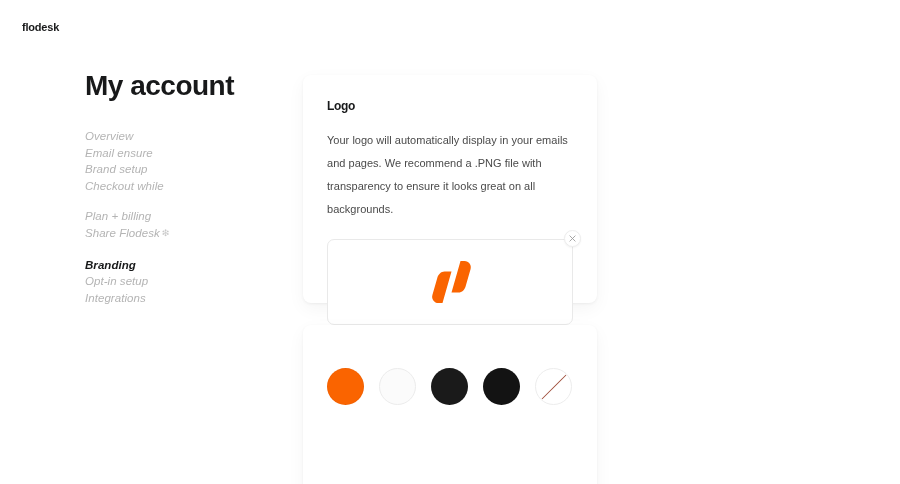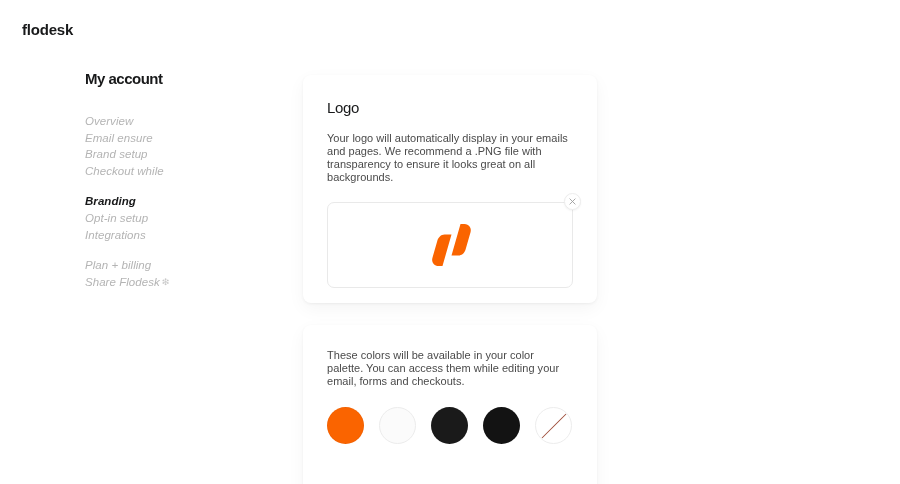--- a/index.html
+++ b/index.html
@@ -15,36 +15,36 @@
     font-family: "Liberation Sans", "DejaVu Sans", sans-serif;
     color: #1a1a1a;
     -webkit-font-smoothing: antialiased;
   }
 
   
   .brandmark {
     position: absolute;
     left: 22px;
     top: 21px;
-    font-size: 15px;
+    font-size: 11px;
     font-weight: 700;
     letter-spacing: -0.2px;
     color: #18191a;
   }
 
   
   .sidebar {
     position: absolute;
     left: 85px;
     top: 70px;
     width: 190px;
   }
 
   .page-title {
-    font-size: 15px;
+    font-size: 28px;
     font-weight: 700;
     letter-spacing: -0.5px;
     color: #18191a;
     margin-bottom: 26px;
   }
 
   .nav-group { margin-bottom: 14px; font-style: italic; }
 
   .nav-item {
     font-size: 11.5px;
@@ -77,30 +77,30 @@
     box-shadow: 0 1px 3px rgba(0,0,0,0.055),
                 0 6px 18px rgba(0,0,0,0.045);
   }
 
   #card-logo  { top: 75px;  height: 228px; }
   #card-brand { top: 325px; height: 220px; }
 
   .card-inner { padding: 24px 24px 0 24px; }
 
   .card-title {
-    font-size: 15px;
-    font-weight: 400;
+    font-size: 12px;
+    font-weight: 700;
     letter-spacing: -0.35px;
     color: #18191a;
     margin-bottom: 16px;
   }
 
   .card-desc {
     font-size: 11px;
-    line-height: 13px;
+    line-height: 23px;
     color: #4a4a4a;
     letter-spacing: 0.02px;
     max-width: 252px;
   }
 
   
   .dropzone-wrap {
     position: relative;
     margin-top: 18px;
   }
@@ -185,27 +185,27 @@
 <nav class="sidebar">
   <h1 class="page-title">My account</h1>
   <div id="nav-groups">
       <div class="nav-group">
         <div class="nav-item"><span>Overview</span></div>
         <div class="nav-item"><span>Email ensure</span></div>
         <div class="nav-item"><span>Brand setup</span></div>
         <div class="nav-item"><span>Checkout while</span></div>
       </div>
       <div class="nav-group">
+        <div class="nav-item"><span>Plan + billing</span></div>
+        <div class="nav-item"><span>Share Flodesk</span><span class="share-emoji">❇</span></div>
+      </div>
+      <div class="nav-group">
         <div class="nav-item active"><span>Branding</span></div>
         <div class="nav-item"><span>Opt-in setup</span></div>
         <div class="nav-item"><span>Integrations</span></div>
-      </div>
-      <div class="nav-group">
-        <div class="nav-item"><span>Plan + billing</span></div>
-        <div class="nav-item"><span>Share Flodesk</span><span class="share-emoji">❇</span></div>
       </div>
     </div>
 </nav>
 
 <section class="card" id="card-logo">
   <div class="card-inner">
     <h2 class="card-title">Logo</h2>
     <p class="card-desc">Your logo will automatically display in your emails and pages. We recommend a .PNG file with transparency to ensure it looks great on all backgrounds.</p>
 
     <div class="dropzone-wrap">
@@ -220,21 +220,20 @@
           <path d="M1 1 L7 7 M7 1 L1 7" stroke="#9a9a9a" stroke-width="1" stroke-linecap="round" fill="none"></path>
         </svg>
       </div>
     </div>
 
   </div>
 </section>
 
 <section class="card" id="card-brand">
   <div class="card-inner">
-    <p class="card-desc">These colors will be available in your color palette. You can access them while editing your email, forms and checkouts.</p>
     <div class="swatch-grid" id="swatch-grid">
         <div class="swatch filled" style="background: rgb(250, 100, 0);"></div>
         <div class="swatch filled light" style="background: rgb(251, 251, 251);"></div>
         <div class="swatch filled" style="background: rgb(26, 26, 26);"></div>
         <div class="swatch filled" style="background: rgb(19, 19, 19);"></div>
         <div class="swatch empty"></div>
       </div>
   </div>
 </section>
 

